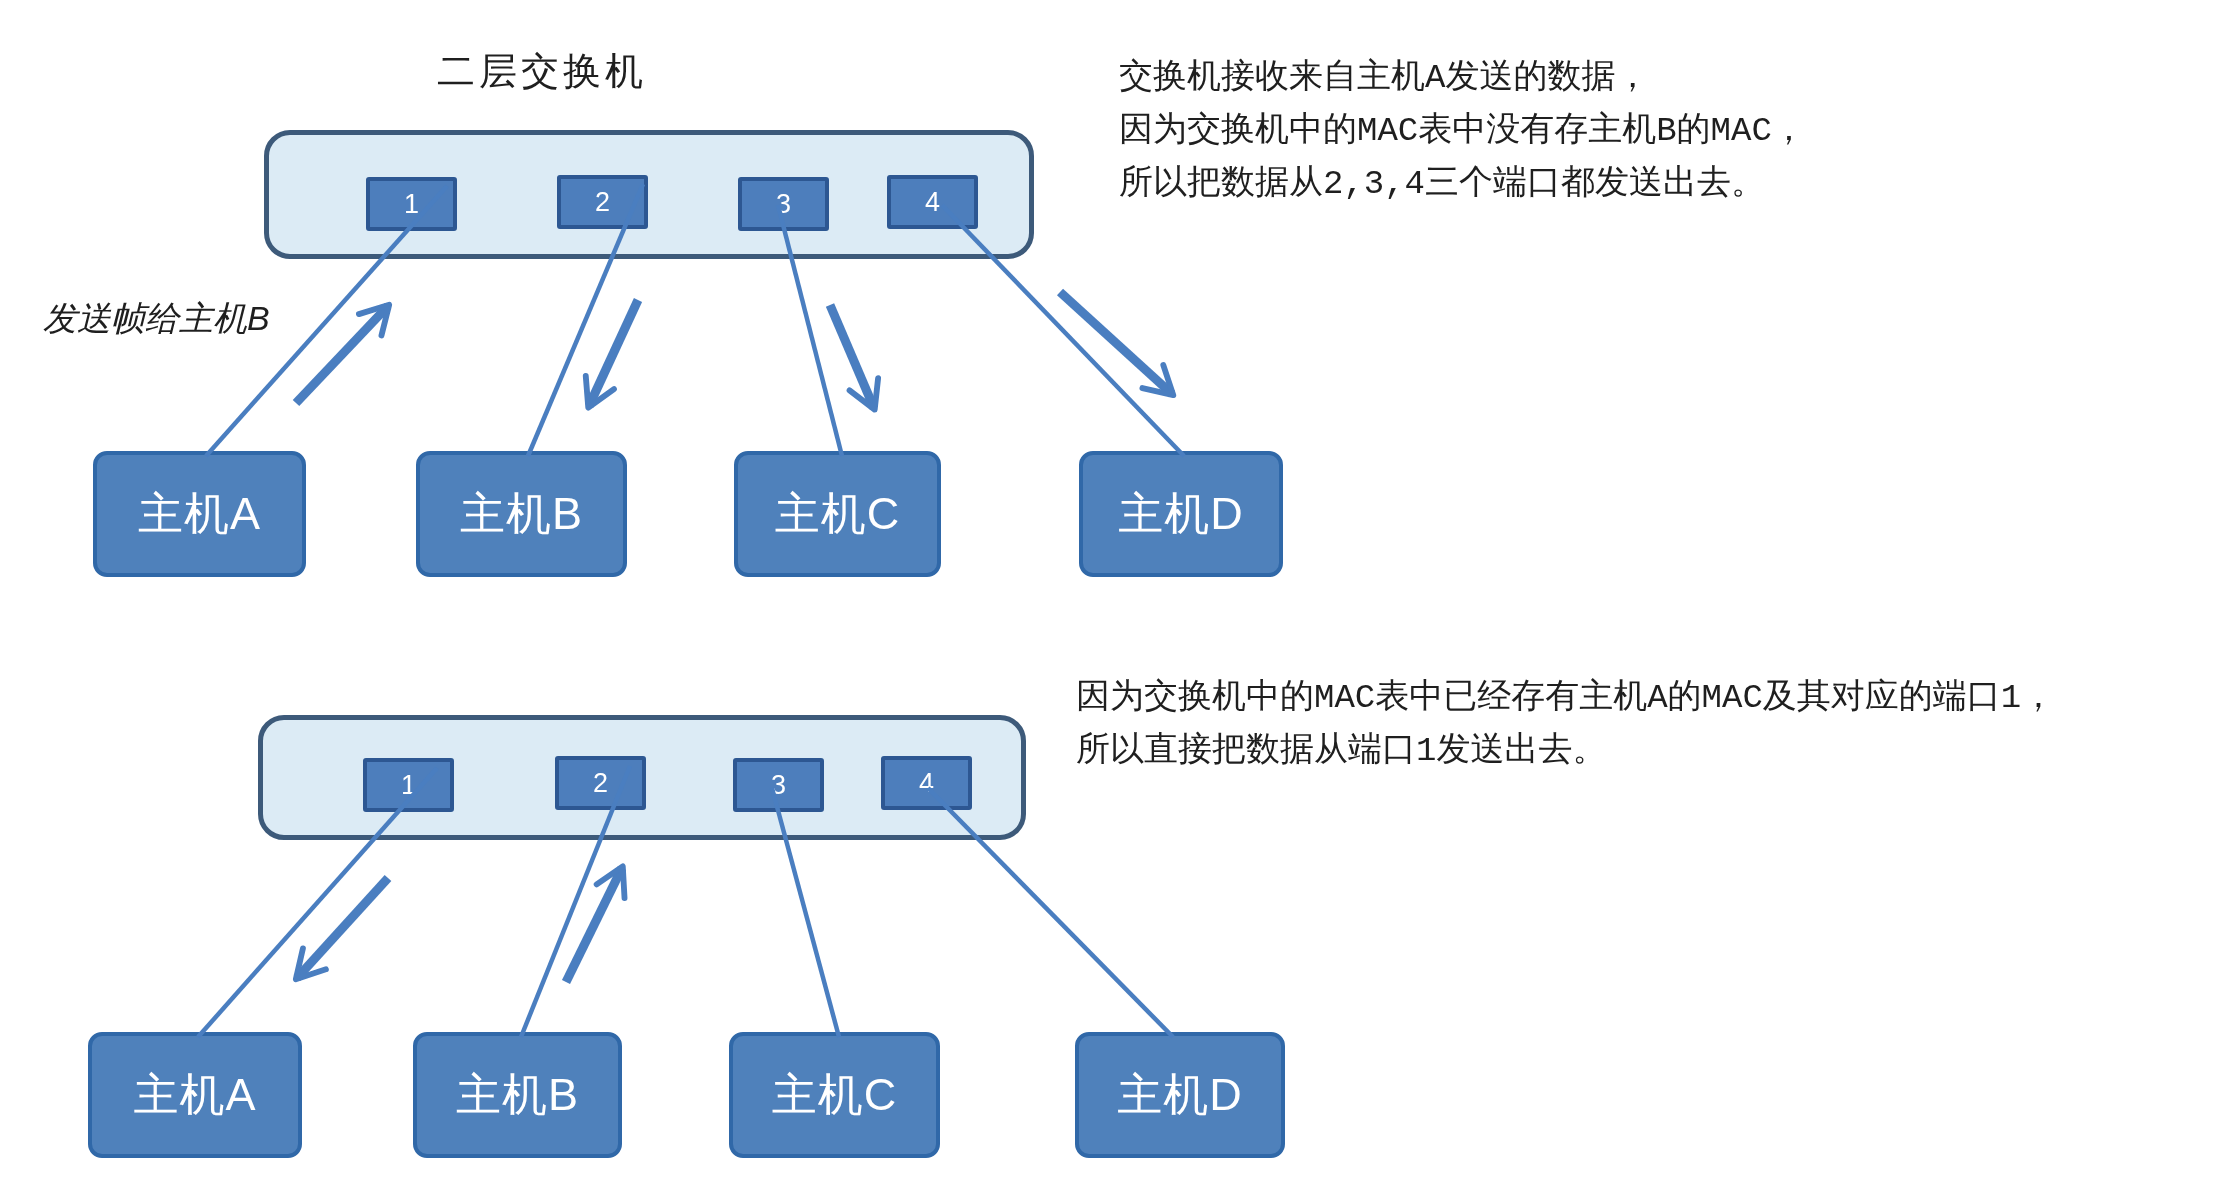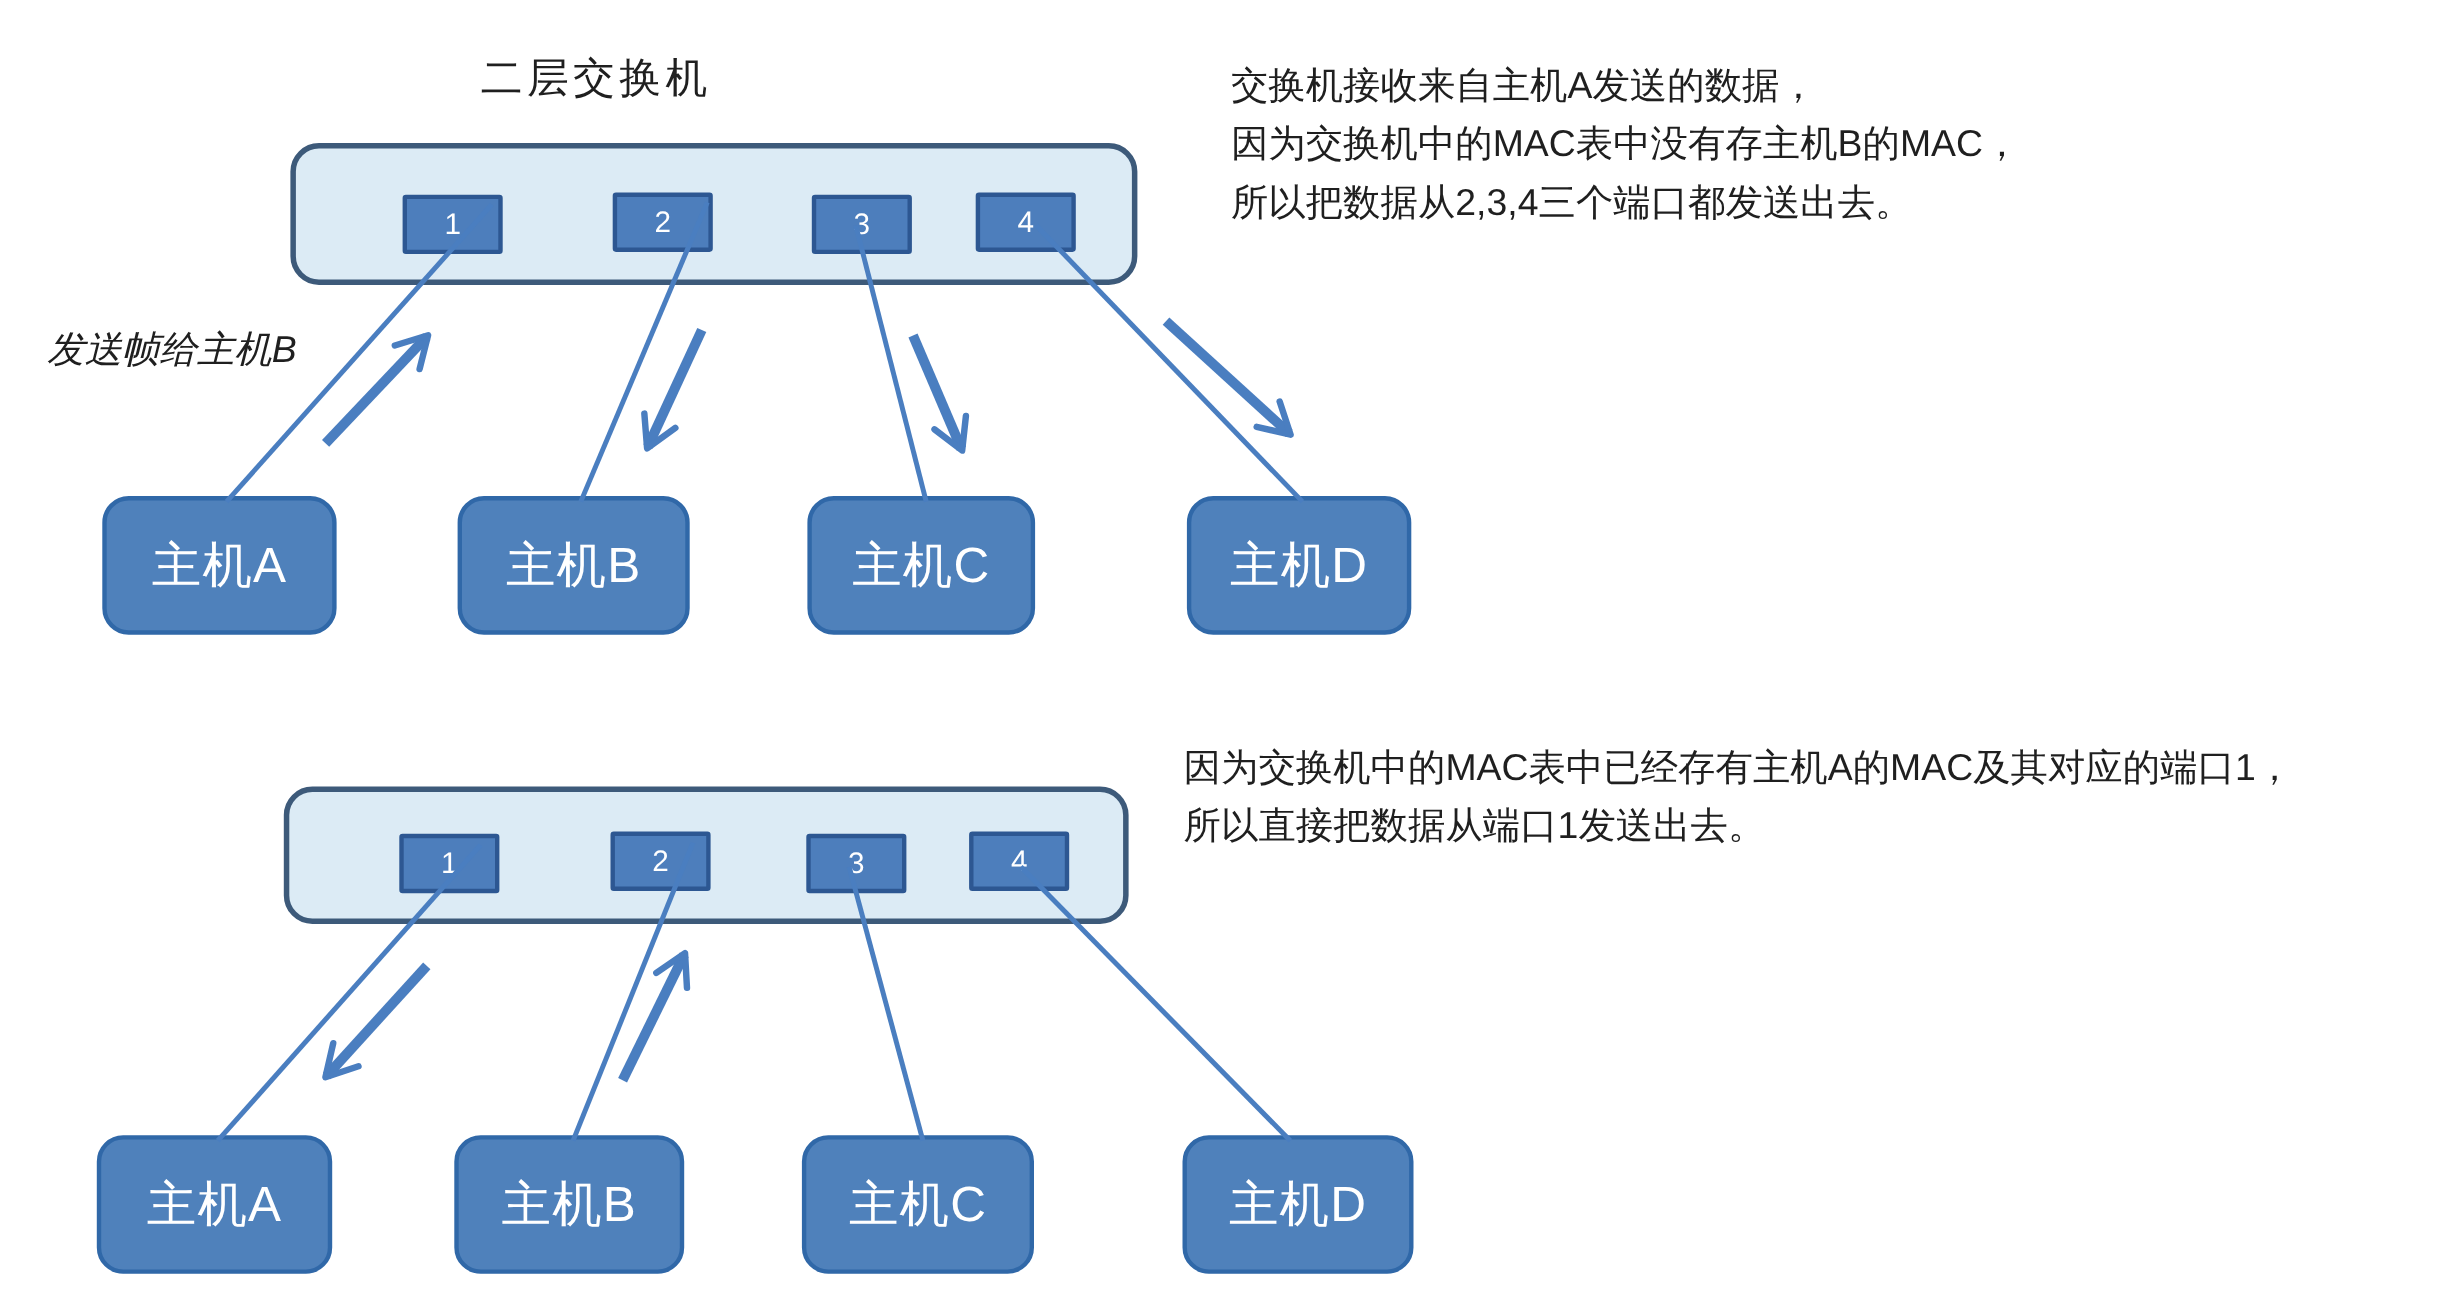--- a/index.html
+++ b/index.html
@@ -44,32 +44,33 @@
     border-radius:3px;
     box-sizing:border-box;
     display:flex;align-items:center;justify-content:center;
     color:var(--port-label-color);
     font-size:27px;
   }
   .host{
     position:absolute;
     background:var(--host-fill);
     border:4px solid var(--host-border);
-    border-radius:24px;
+    border-radius:14px;
     box-sizing:border-box;
     display:flex;align-items:center;justify-content:center;
     color:var(--host-label-color);
     font-size:45px;
     letter-spacing:1px;
   }
   .note{
     position:absolute;
     font-size:34px;
     line-height:53px;
     white-space:nowrap;
+    font-family:Liberation Mono, monospace;
   }
   .send-label{
     position:absolute;
     font-size:34px;
     line-height:52px;
     white-space:nowrap;
     font-style:italic;
   }
   #wires{
     position:absolute;left:0;top:0;

